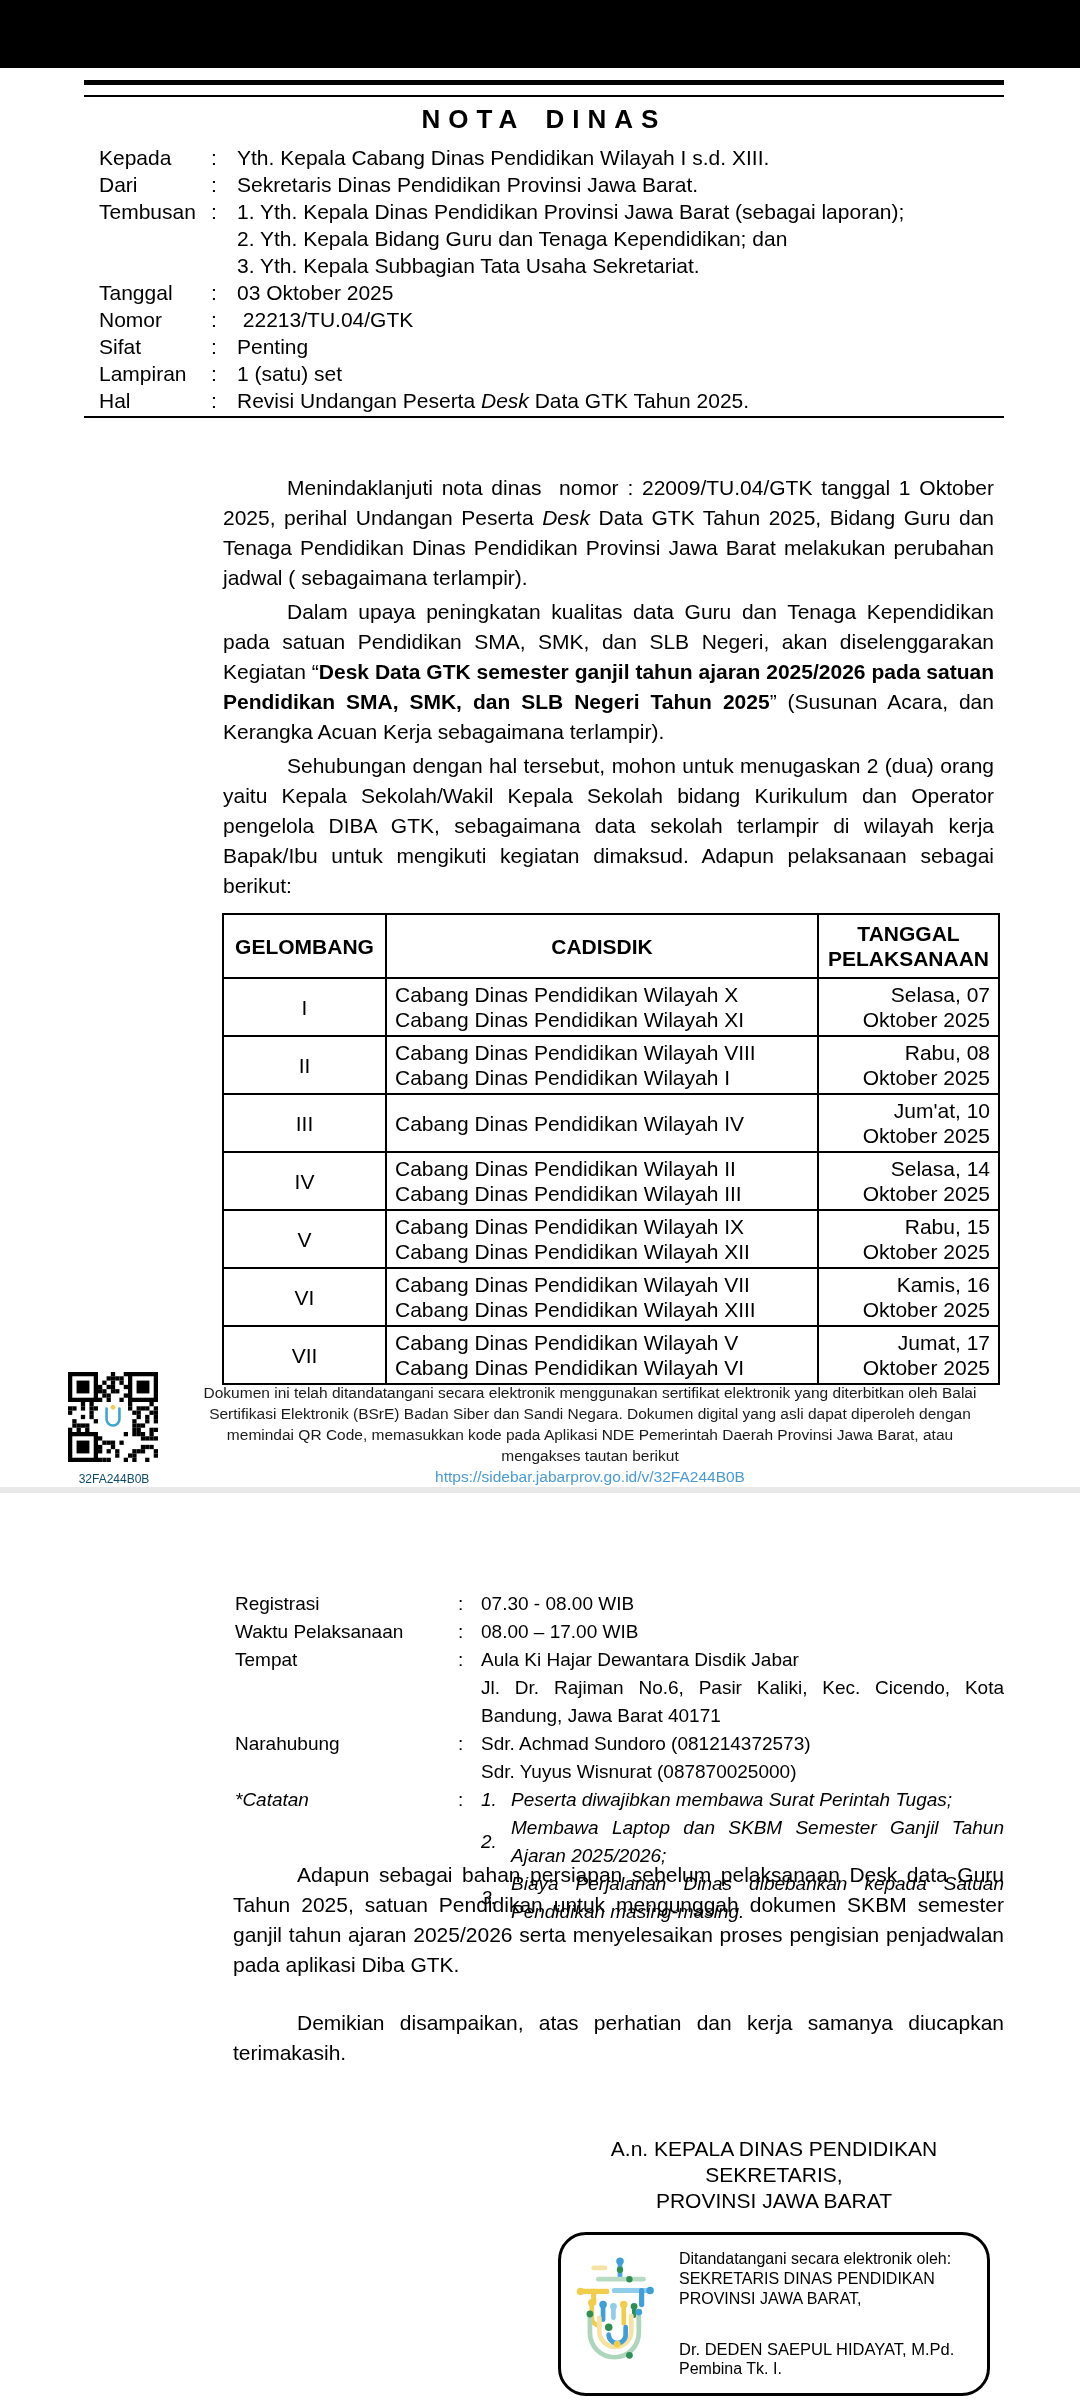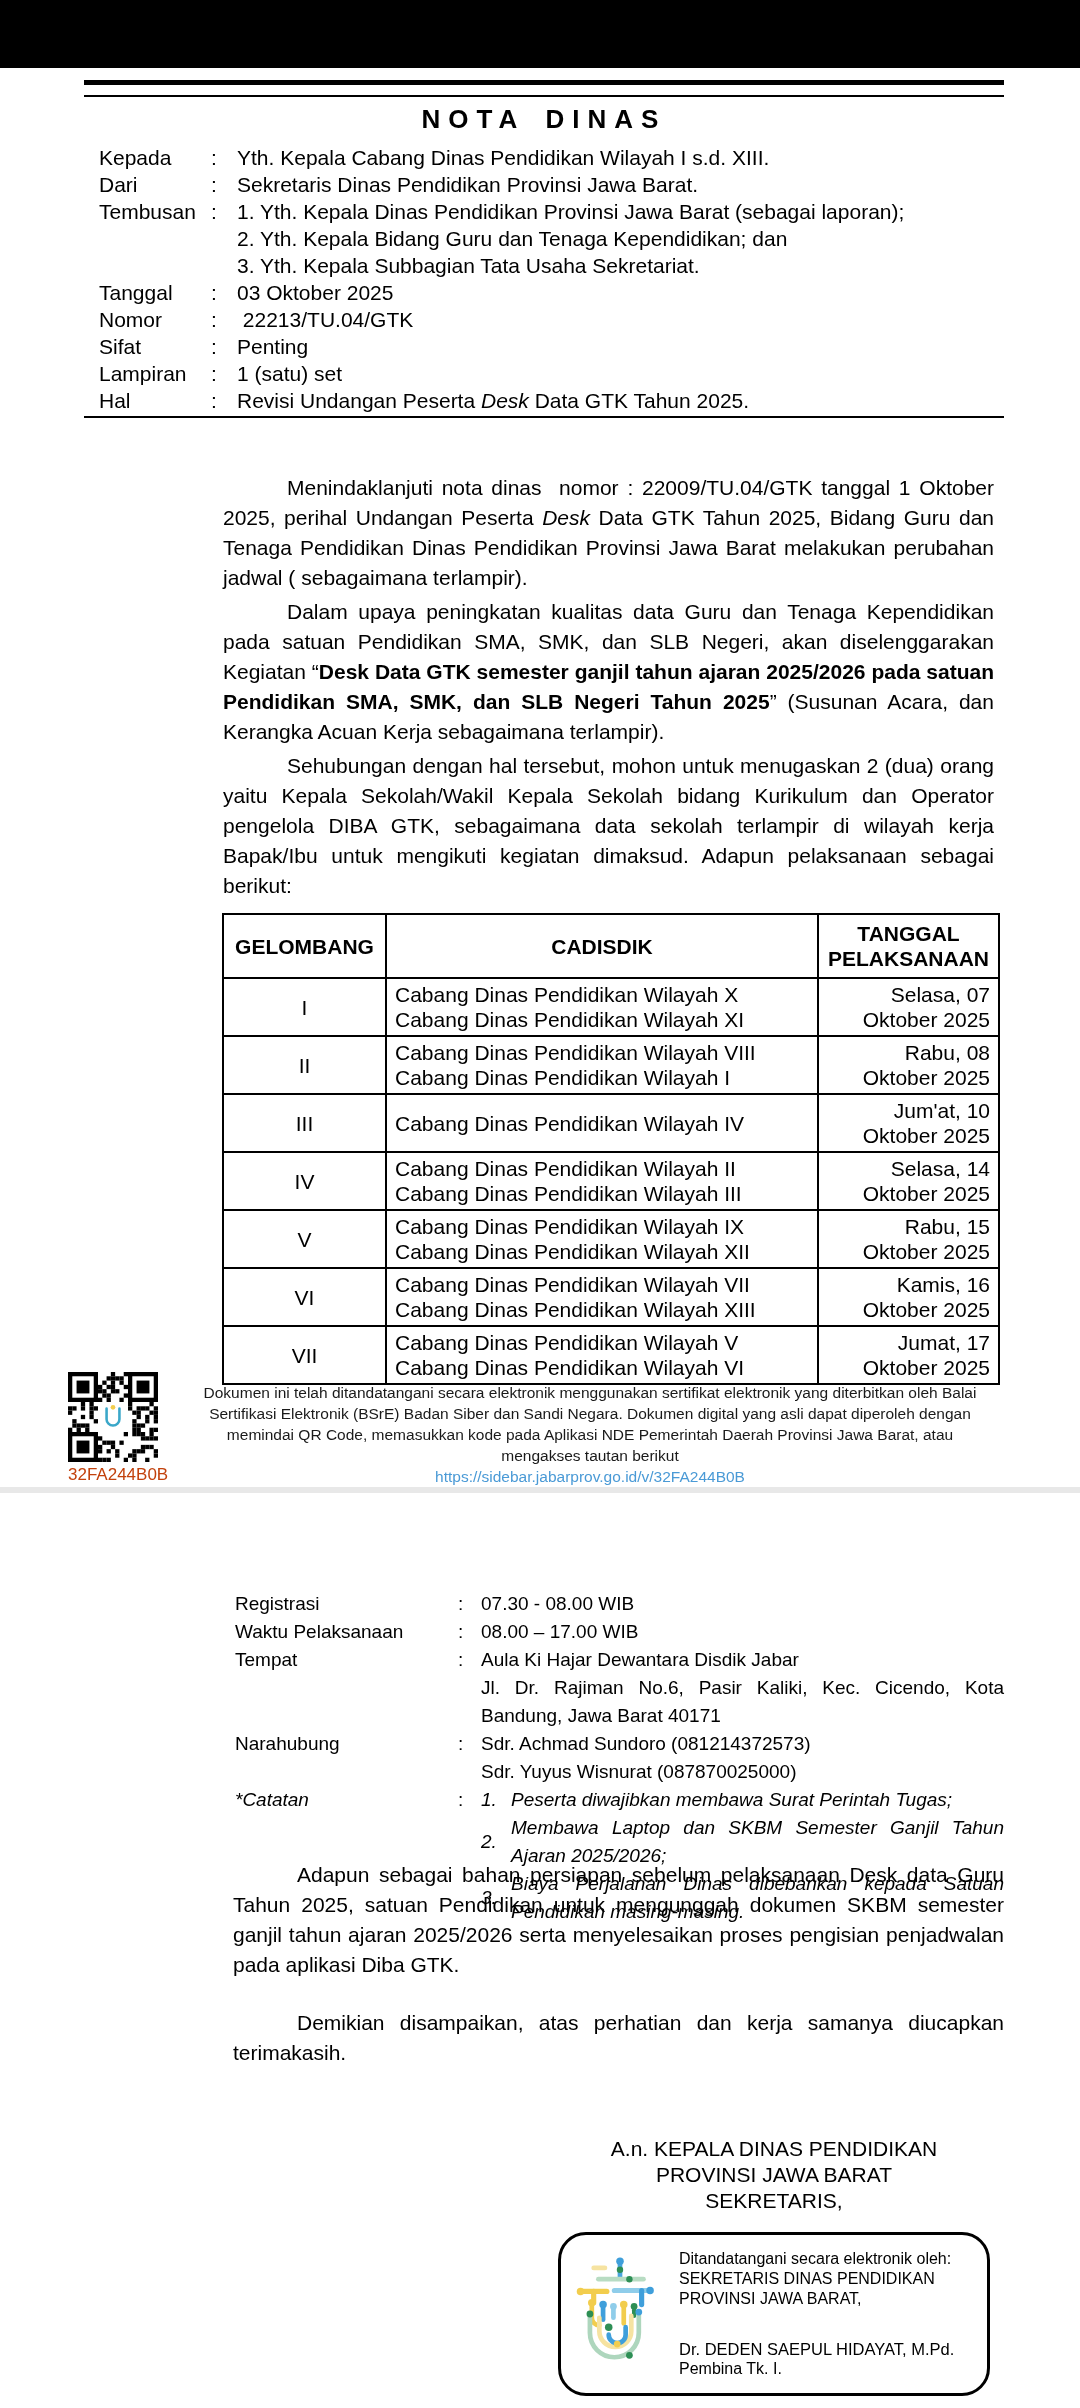--- a/index.html
+++ b/index.html
@@ -29,21 +29,21 @@
               font-size:21px;line-height:25px;}
   table.sched th,table.sched td{border:2px solid #000;vertical-align:middle;}
   table.sched th{font-weight:bold;text-align:center;padding:6px 4px;}
   td.gel{text-align:center;padding:3px 4px;}
   td.cad{text-align:left;padding:3px 8px;border-radius:7px;}
   td.tgl{text-align:right;padding:3px 8px;}
 
   .qr-sec{position:absolute;top:1370px;left:0;width:1080px;height:110px;}
   .qr-box{position:absolute;left:68px;top:2px;width:92px;text-align:center;}
   .qr-box svg{display:block;width:90px;height:90px;}
-  .qr-code-text{font-size:17px;margin-top:3px;color:#c2410c;}
+  .qr-code-text{font-size:12px;margin-top:10px;color:#0c4a6e;}
   .disclaimer{position:absolute;left:190px;top:12px;width:800px;text-align:center;
               font-size:15.5px;line-height:21px;color:#1a1a1a;}
   .disclaimer a{text-decoration:none;cursor:pointer;}
 
   .page-sep{position:absolute;top:1487px;left:0;width:1080px;height:6px;background:#e8e8e8;}
 
   .info{position:absolute;top:1590px;left:235px;width:769px;font-size:19px;line-height:28px;}
   .i-row{display:flex;align-items:flex-start;}
   .i-label{width:223px;flex:none;}
   .i-colon{width:23px;flex:none;}
@@ -429,22 +429,22 @@
 </div>
 
   <div class="body2" id="paras2">
       <p class="para2"><span>Adapun sebagai bahan persiapan sebelum pelaksanaan Desk data Guru Tahun 2025, satuan Pendidikan untuk mengunggah dokumen SKBM semester ganjil tahun ajaran 2025/2026 serta menyelesaikan proses pengisian penjadwalan pada aplikasi Diba GTK.</span></p>
       <p class="para2"><span>Demikian disampaikan, atas perhatian dan kerja samanya diucapkan terimakasih.</span></p>
     </div>
 
   <div class="sig">
     <div id="sig-lines">
         <div>A.n. KEPALA DINAS PENDIDIKAN</div>
+        <div>SEKRETARIS,</div>
         <div>PROVINSI JAWA BARAT</div>
-        <div>SEKRETARIS,</div>
       </div>
     <div class="sig-box">
       <svg class="sig-logo" viewBox="0 0 100 124">
         <g fill="none" stroke-linecap="round">
           <line x1="50" y1="6" x2="50" y2="22" stroke="#49a5de" stroke-width="5"></line>
           <circle cx="50" cy="6" r="4" fill="#3f9fdb" stroke="none"></circle>
           <circle cx="50" cy="15" r="3.4" fill="#2e8f55" stroke="none"></circle>
           <line x1="22" y1="13" x2="34" y2="13" stroke="#f6e3a1" stroke-width="5"></line>
           <line x1="27" y1="25" x2="75" y2="25" stroke="#b8dcc3" stroke-width="5"></line>
           <circle cx="60" cy="25" r="3.4" fill="#2e8f55" stroke="none"></circle>

